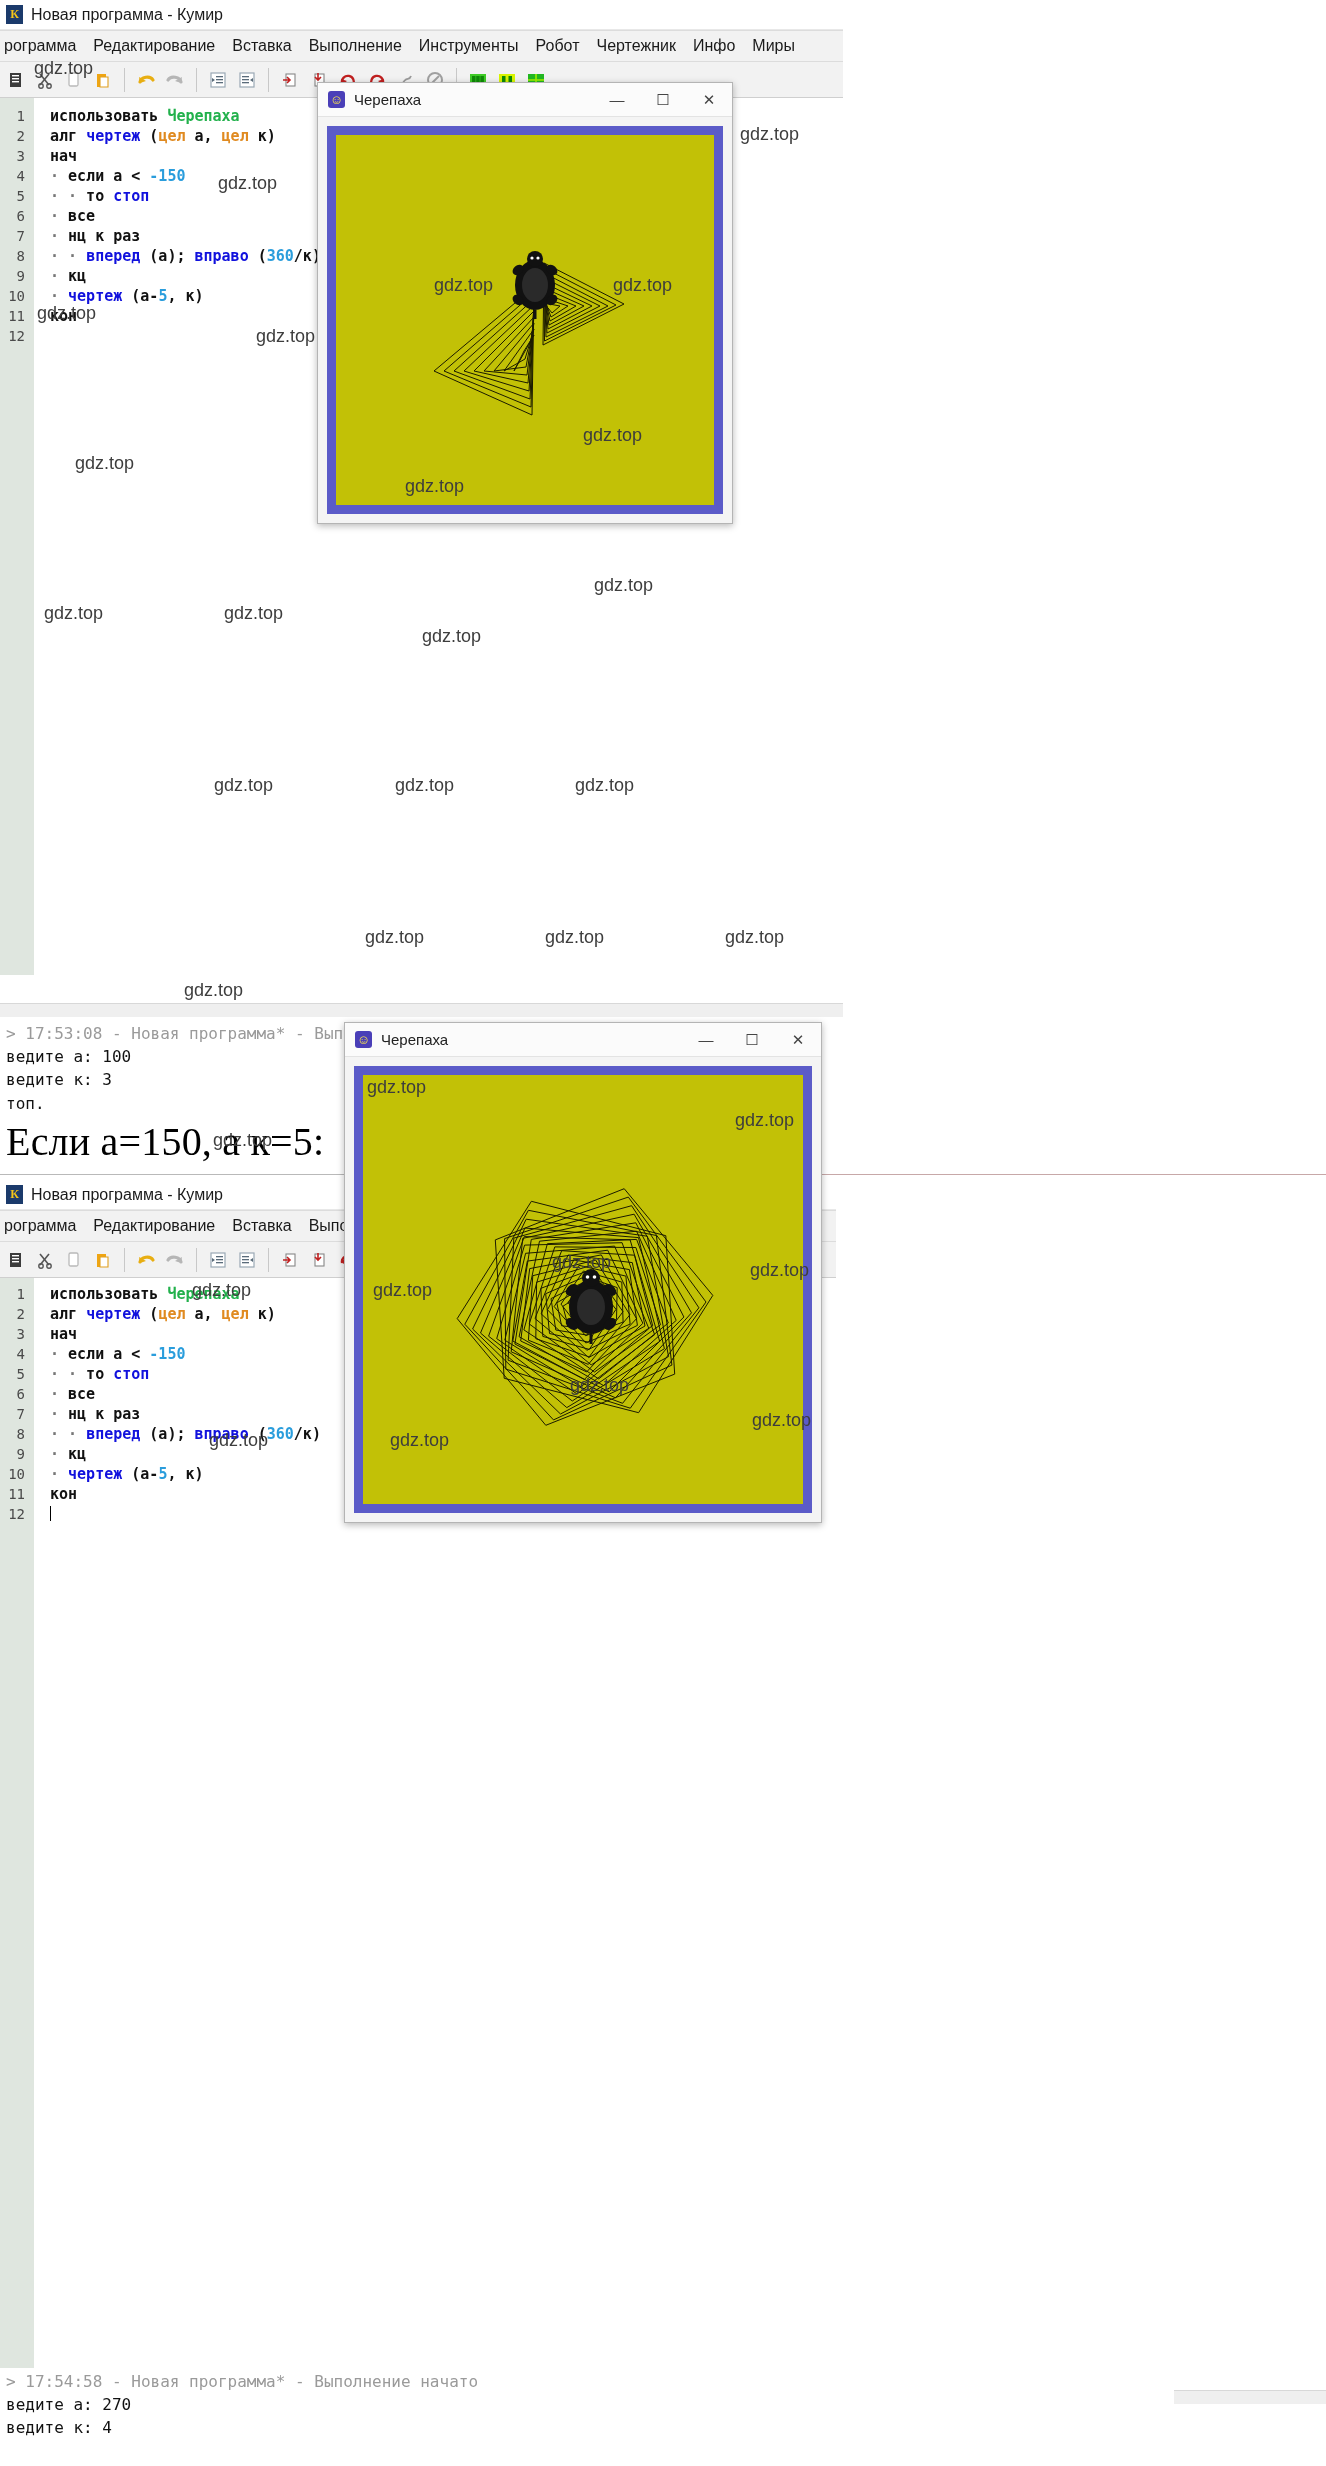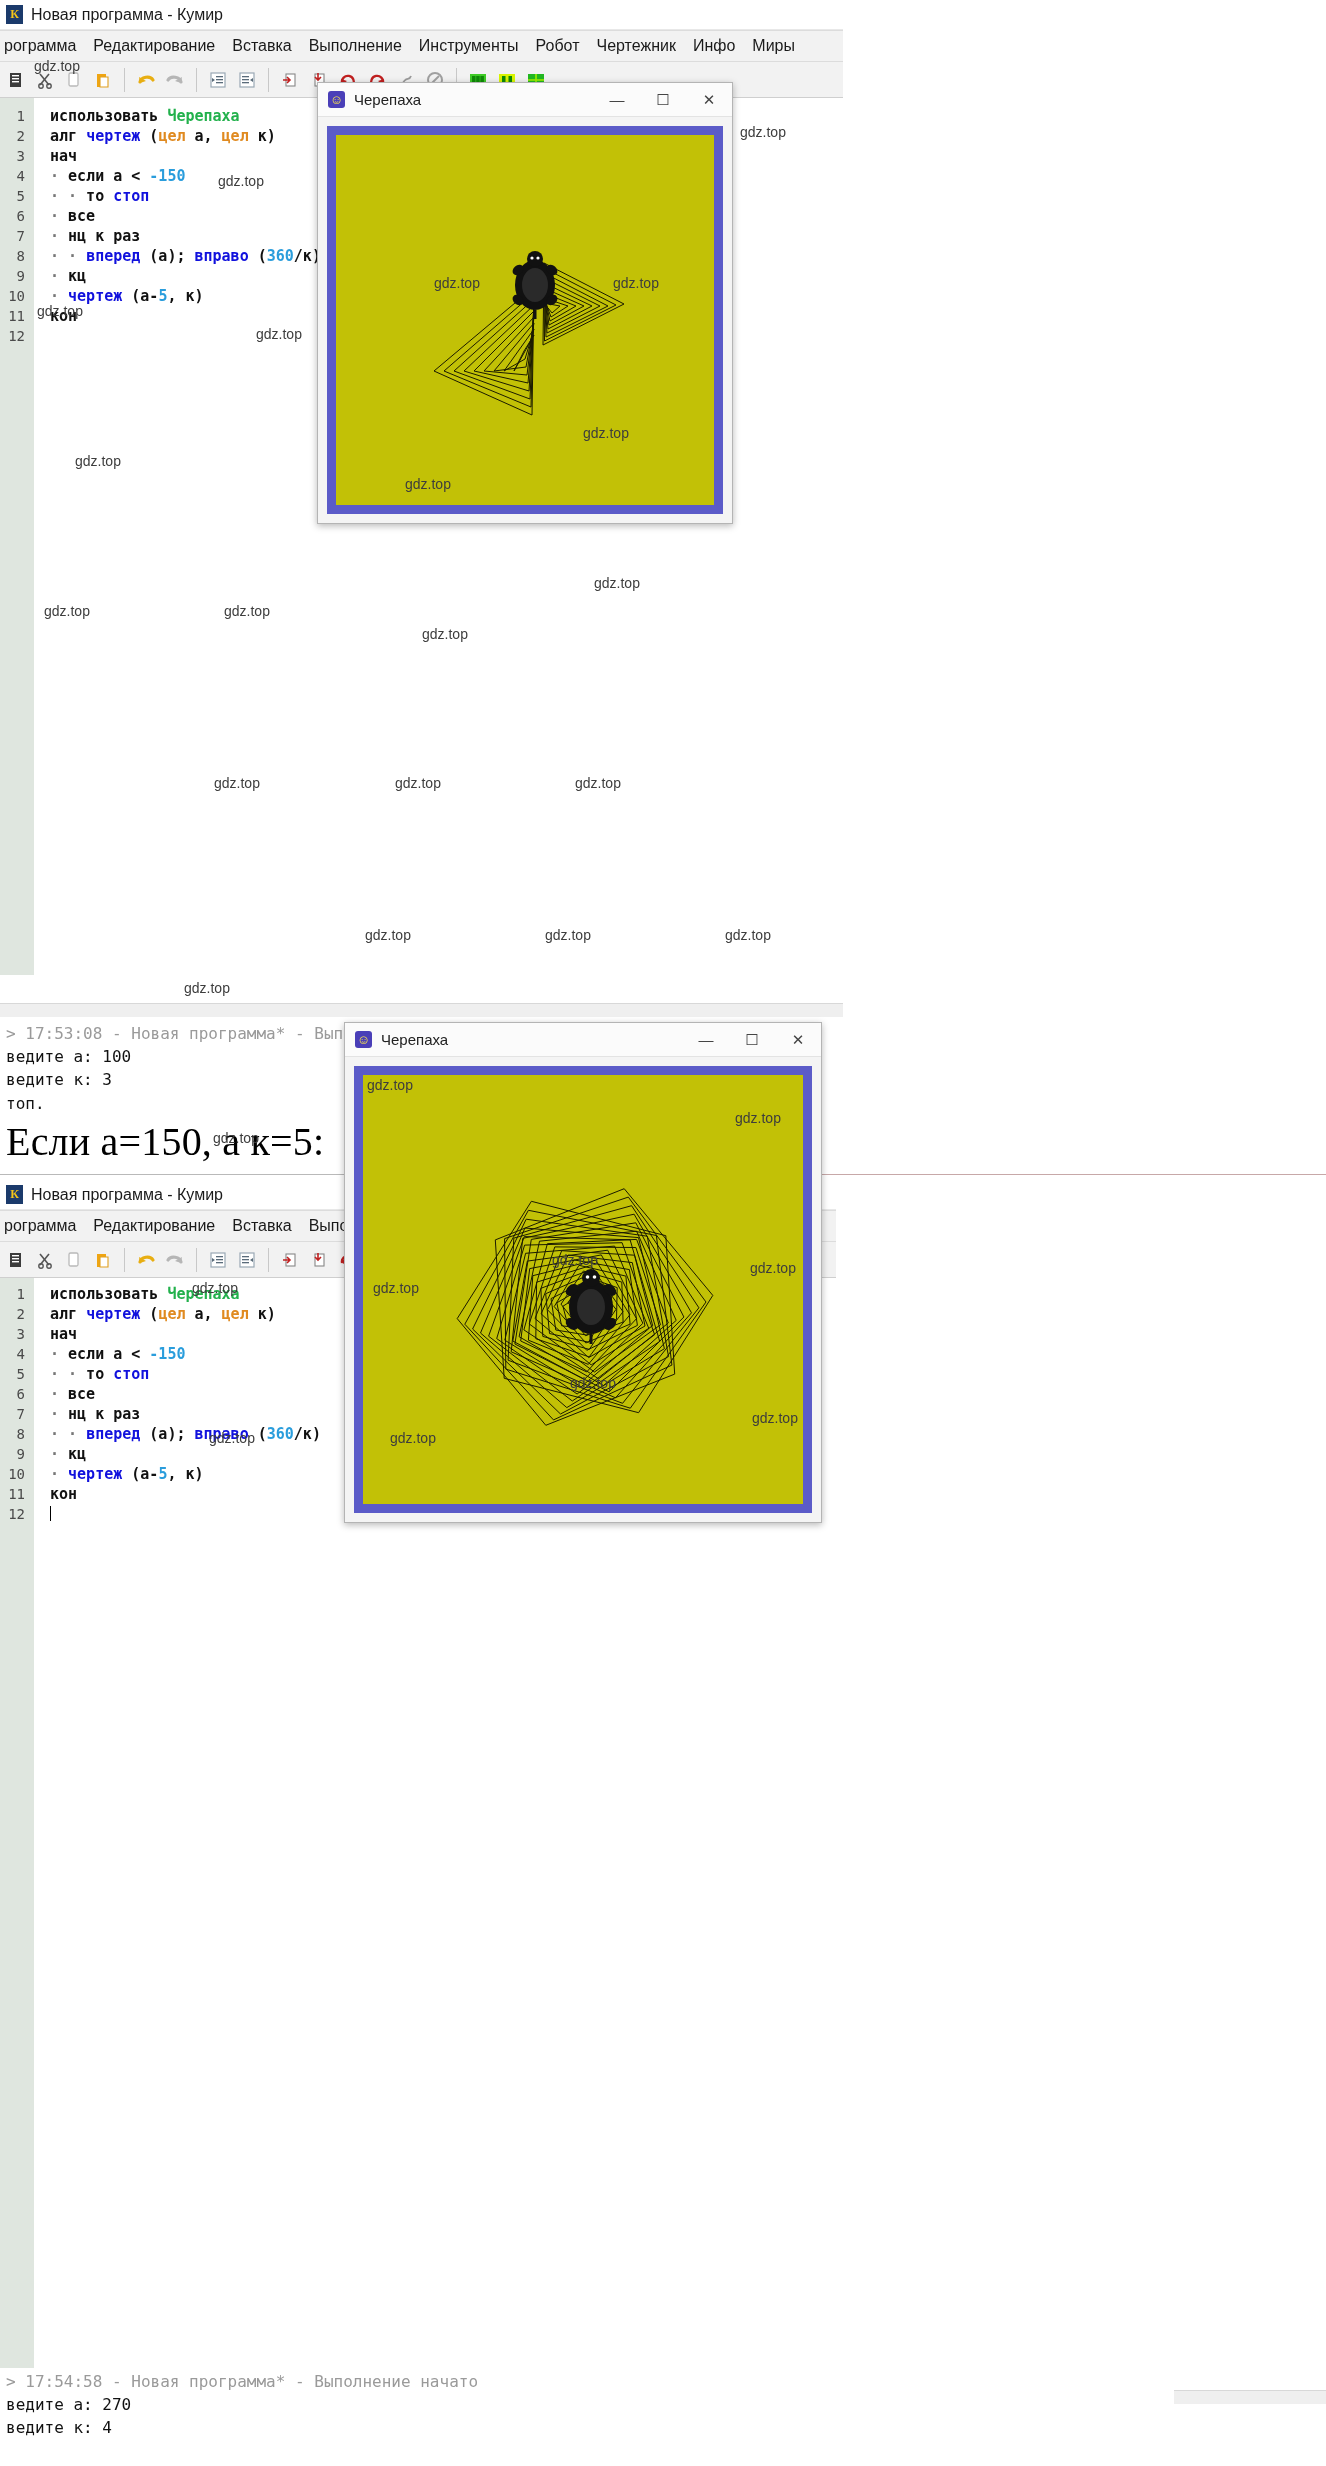--- a/index.html
+++ b/index.html
@@ -109,21 +109,21 @@
     position:absolute;
   }
   .heading {
     position:absolute; font-family:"Liberation Serif", serif;
     font-size:40px; color:#000; letter-spacing:.2px;
   }
   .hrule { position:absolute; height:1px; background:#cfcfcf; }
 
   .wm {
     position:absolute; font-family:"Liberation Sans", sans-serif;
-    font-size:14px; color:#3d3d3d; white-space:nowrap;
+    font-size:18px; color:#3d3d3d; white-space:nowrap;
     pointer-events:none;
   }
 </style>
 </head>
 <body>
 
 <div class="kumir-window" style="top:0; width:843px; height:1020px;">
 
   <div class="titlebar">
     <div class="app-icon">К</div>

